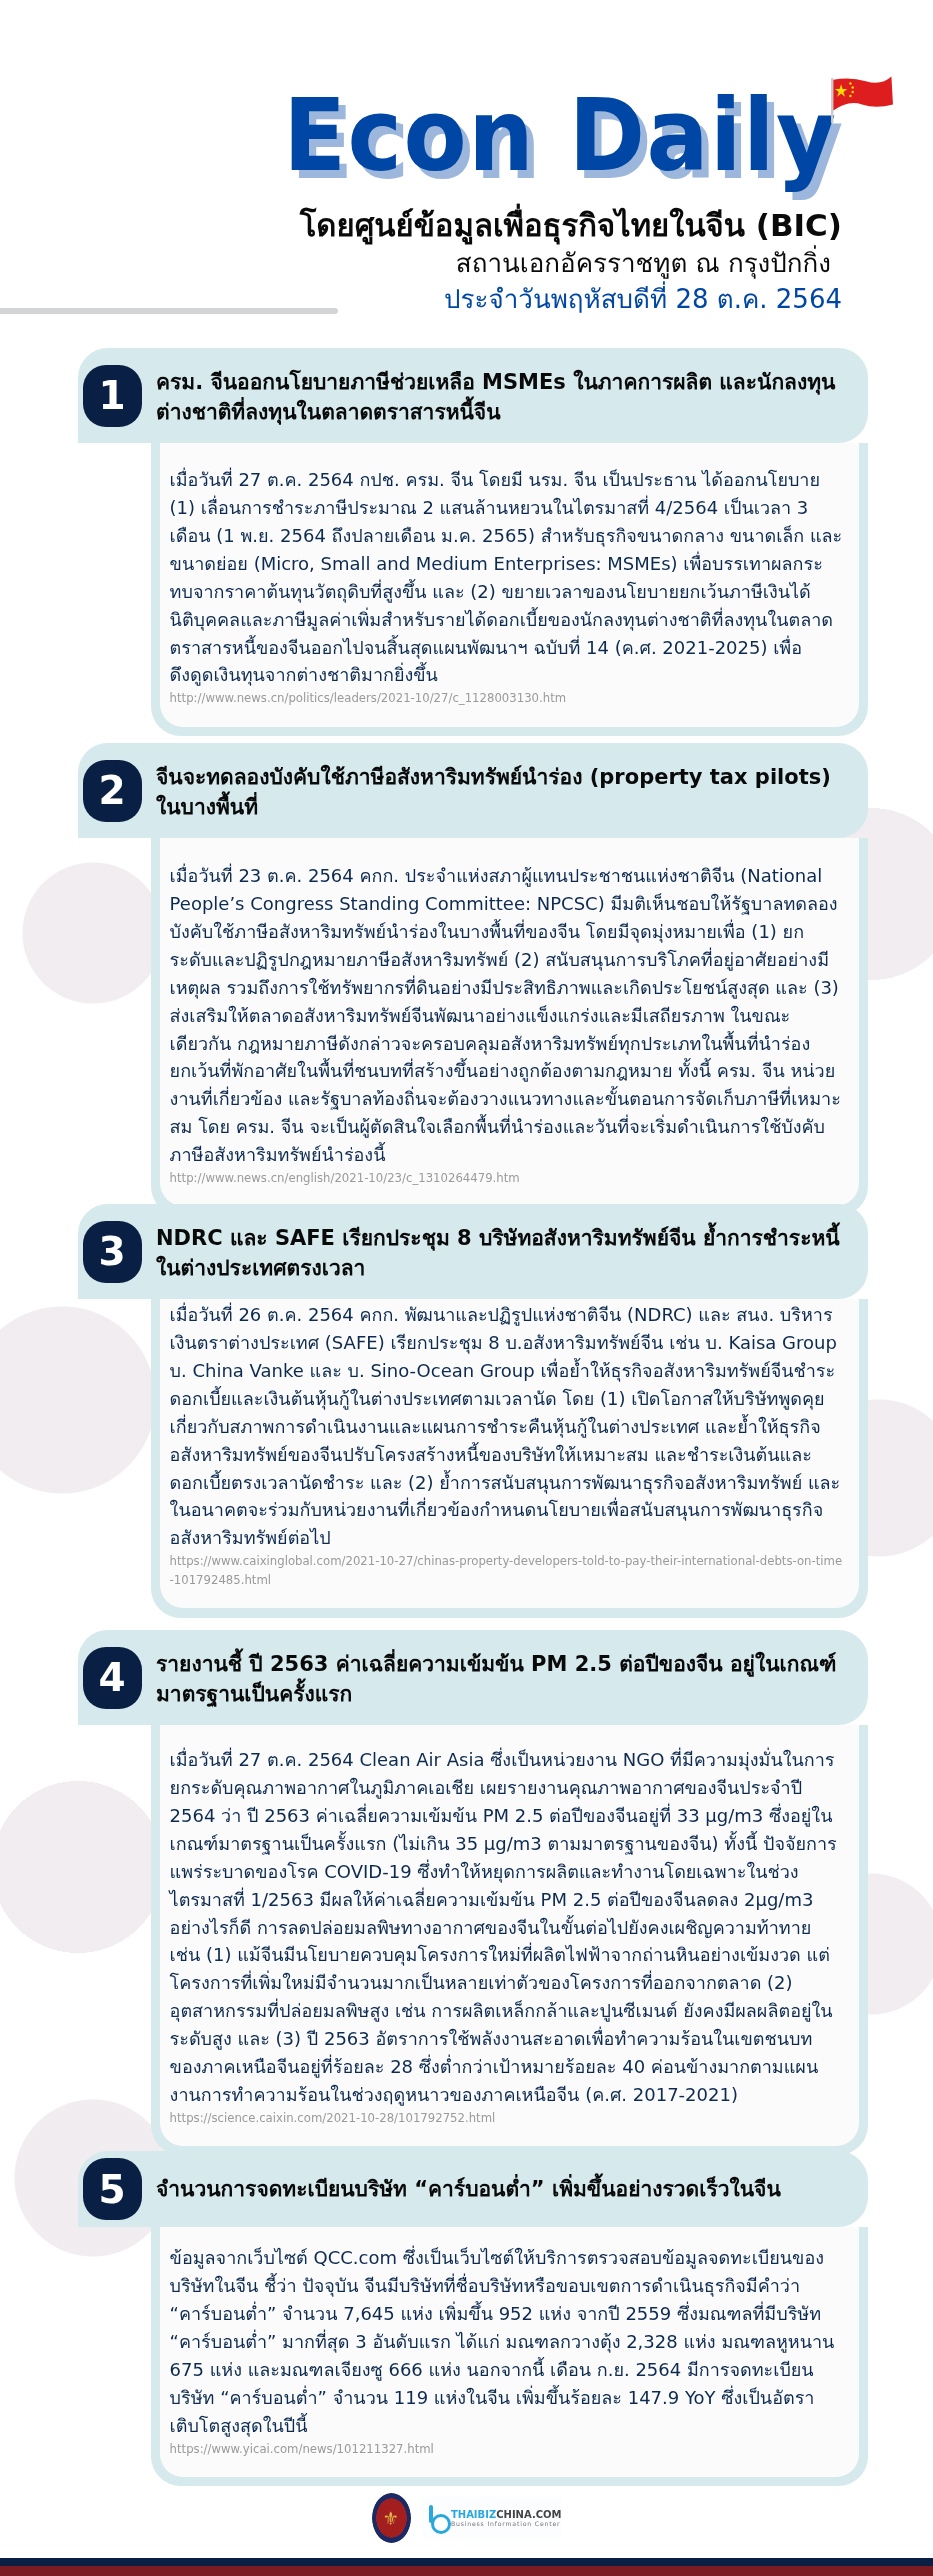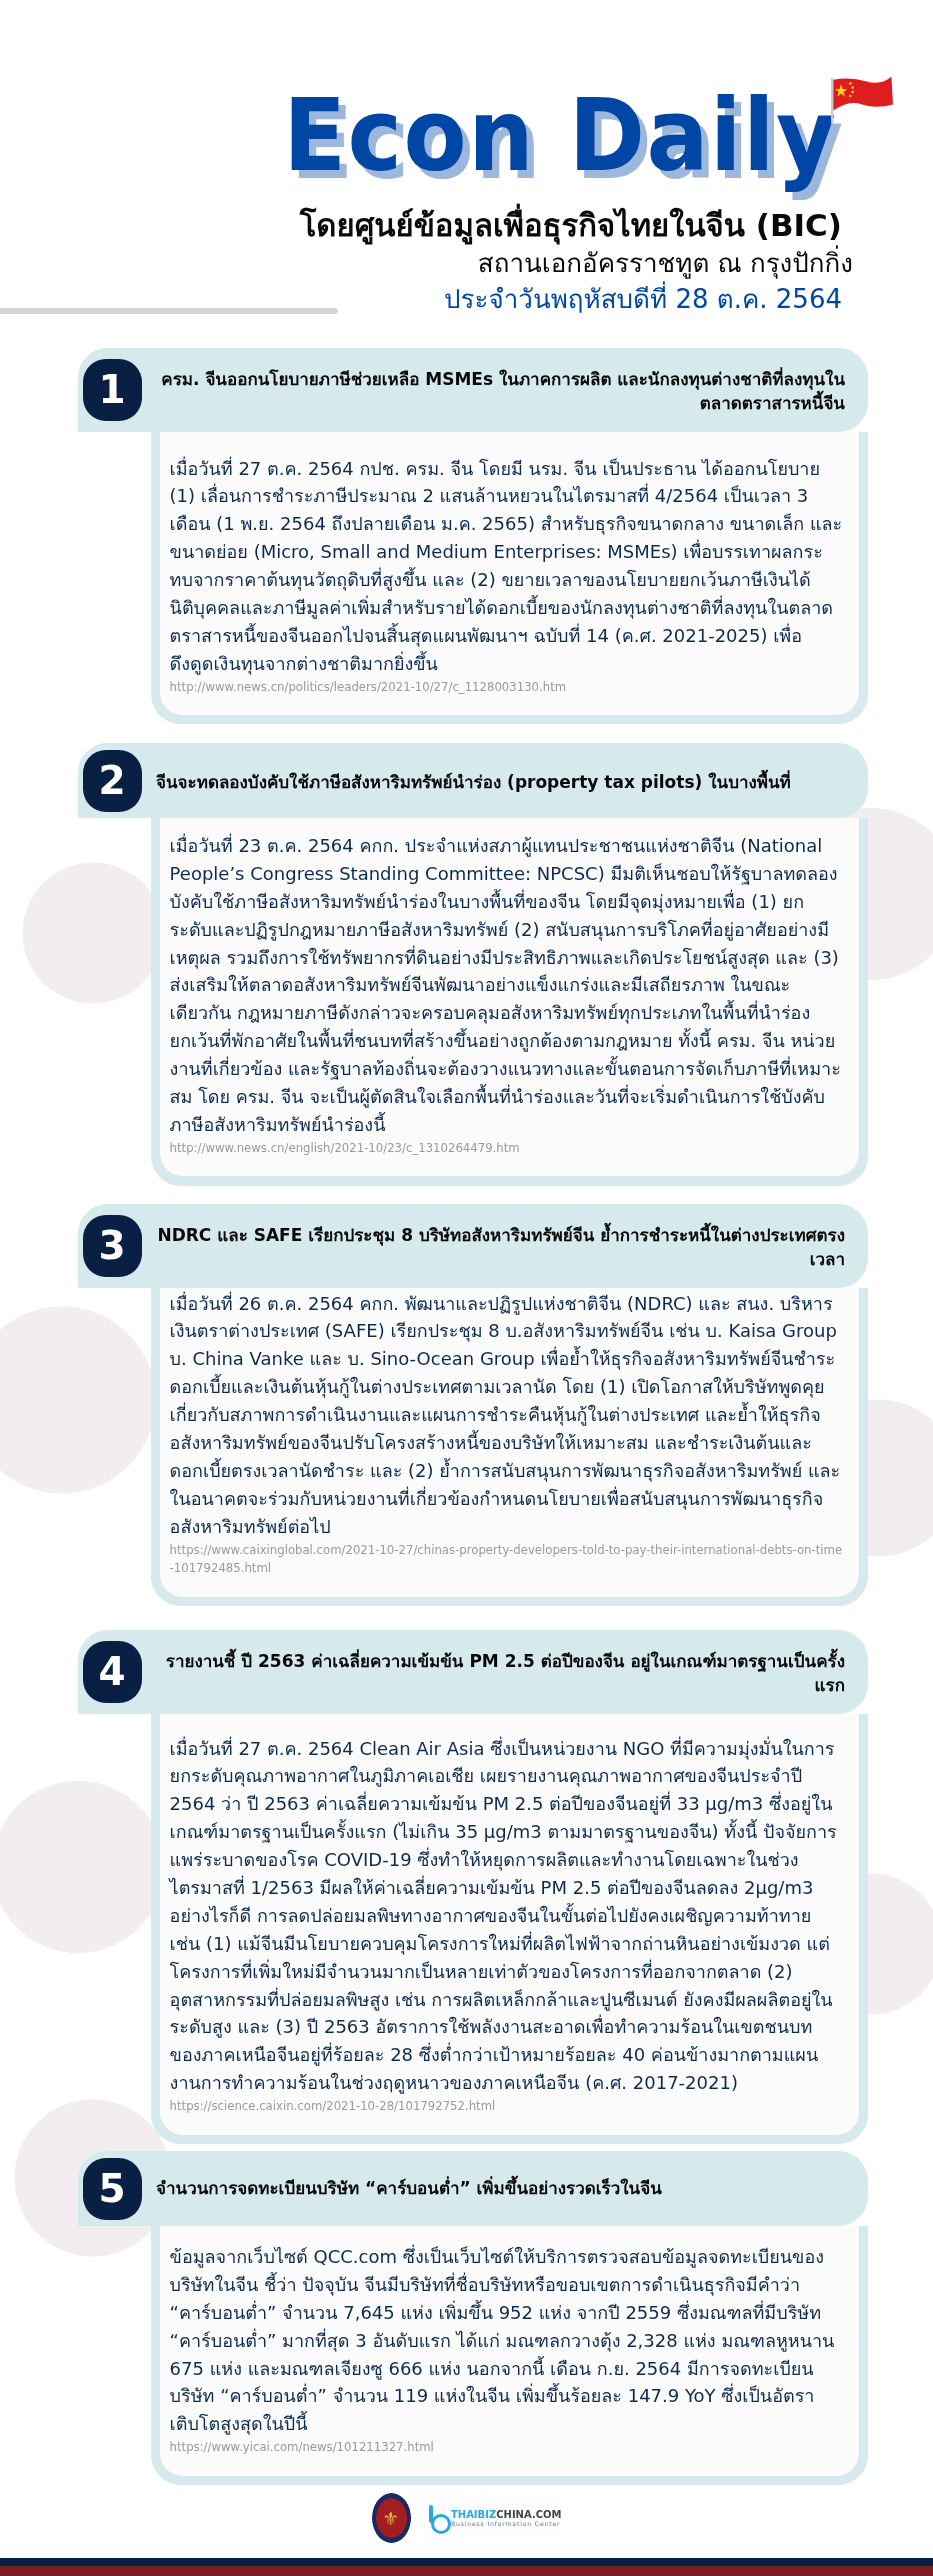--- a/index.html
+++ b/index.html
@@ -36,21 +36,21 @@
     transform: scaleX(0.92); transform-origin: right center;
   }
   .flag {
     position: absolute; left: 831px; top: 75px; width: 62px; height: 48px;
   }
   .subtitle-1 {
     position: absolute; right: 91px; top: 210px;
     font-size: 31px; font-weight: bold; color: #0a0a0a; line-height: 1;
   }
   .subtitle-2 {
-    position: absolute; right: 80px; top: 250px;
+    position: absolute; right: 102px; top: 250px;
     font-size: 26px; color: #0a0a0a; line-height: 1;
   }
   .date-line {
     position: absolute; right: 91px; top: 286px;
     font-size: 26px; color: #0047a5; line-height: 1;
   }
   .header-rule {
     position: absolute; left: 0; top: 308px; width: 338px; height: 6.2px;
     background: #d3d4d5; border-radius: 0 3.1px 3.1px 0;
   }
@@ -66,21 +66,21 @@
     display: flex; align-items: center;
   }
   .card-number {
     position: absolute; left: 4.7px; top: 50%; transform: translateY(-50%);
     width: 59px; height: 62px;
     background: #0a1f44; border-radius: 23px;
     color: #ffffff; font-size: 39px; font-weight: bold;
     display: flex; align-items: center; justify-content: center;
   }
   .card-title {
-    font-size: 17px; font-weight: bold; color: #0a0a0a; line-height: 1.45; text-align: right;
+    font-size: 21px; font-weight: bold; color: #0a0a0a; line-height: 1.45;
   }
   .card-body-wrap {
     margin-left: 73px;
     background: #d6e9ed;
     border-radius: 0 0 29.6px 29.6px;
     padding: 0 9.3px 9.3px 9.3px;
   }
   .card-body {
     background: #fbfbfb;
     border-radius: 0 0 23px 23px;
@@ -162,21 +162,21 @@
     </div>
   </div>
 </section>
 
 <section class="card" style="top:743px;">
   <div class="card-head">
     <div class="card-number">2</div>
     <h2 class="card-title">จีนจะทดลองบังคับใช้ภาษีอสังหาริมทรัพย์นำร่อง (property tax pilots) ในบางพื้นที่</h2>
   </div>
   <div class="card-body-wrap">
-    <div class="card-body" style="padding-top:14px;">
+    <div class="card-body" style="padding-top:24px;">
       <p class="card-text">เมื่อวันที่ 23 ต.ค. 2564 คกก. ประจำแห่งสภาผู้แทนประชาชนแห่งชาติจีน (National People’s Congress Standing Committee: NPCSC) มีมติเห็นชอบให้รัฐบาลทดลองบังคับใช้ภาษีอสังหาริมทรัพย์นำร่องในบางพื้นที่ของจีน โดยมีจุดมุ่งหมายเพื่อ (1) ยกระดับและปฏิรูปกฎหมายภาษีอสังหาริมทรัพย์ (2) สนับสนุนการบริโภคที่อยู่อาศัยอย่างมีเหตุผล รวมถึงการใช้ทรัพยากรที่ดินอย่างมีประสิทธิภาพและเกิดประโยชน์สูงสุด และ (3) ส่งเสริมให้ตลาดอสังหาริมทรัพย์จีนพัฒนาอย่างแข็งแกร่งและมีเสถียรภาพ ในขณะเดียวกัน กฎหมายภาษีดังกล่าวจะครอบคลุมอสังหาริมทรัพย์ทุกประเภทในพื้นที่นำร่อง ยกเว้นที่พักอาศัยในพื้นที่ชนบทที่สร้างขึ้นอย่างถูกต้องตามกฎหมาย ทั้งนี้ ครม. จีน หน่วยงานที่เกี่ยวข้อง และรัฐบาลท้องถิ่นจะต้องวางแนวทางและขั้นตอนการจัดเก็บภาษีที่เหมาะสม โดย ครม. จีน จะเป็นผู้ตัดสินใจเลือกพื้นที่นำร่องและวันที่จะเริ่มดำเนินการใช้บังคับภาษีอสังหาริมทรัพย์นำร่องนี้</p>
       <a class="card-source">http://www.news.cn/english/2021-10/23/c_1310264479.htm</a>
     </div>
   </div>
 </section>
 
 <section class="card" style="top:1204px;">
   <div class="card-head">
     <div class="card-number">3</div>
     <h2 class="card-title">NDRC และ SAFE เรียกประชุม 8 บริษัทอสังหาริมทรัพย์จีน ย้ำการชำระหนี้ในต่างประเทศตรงเวลา</h2>

